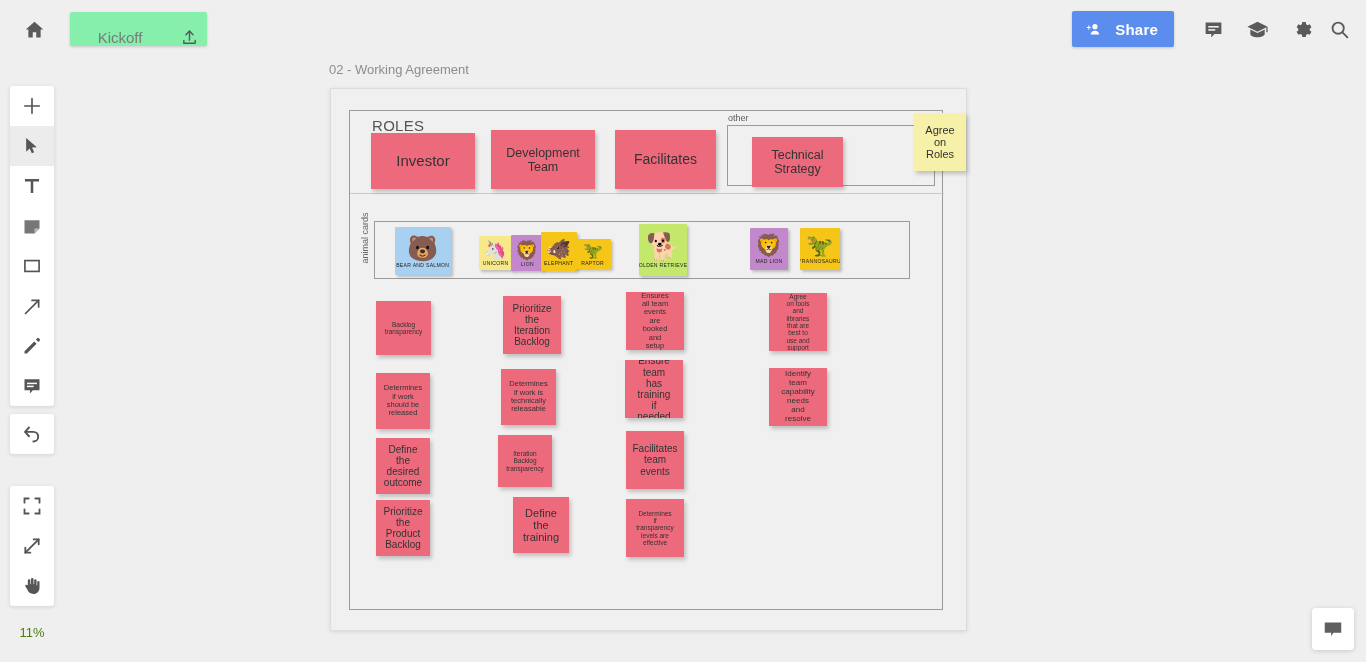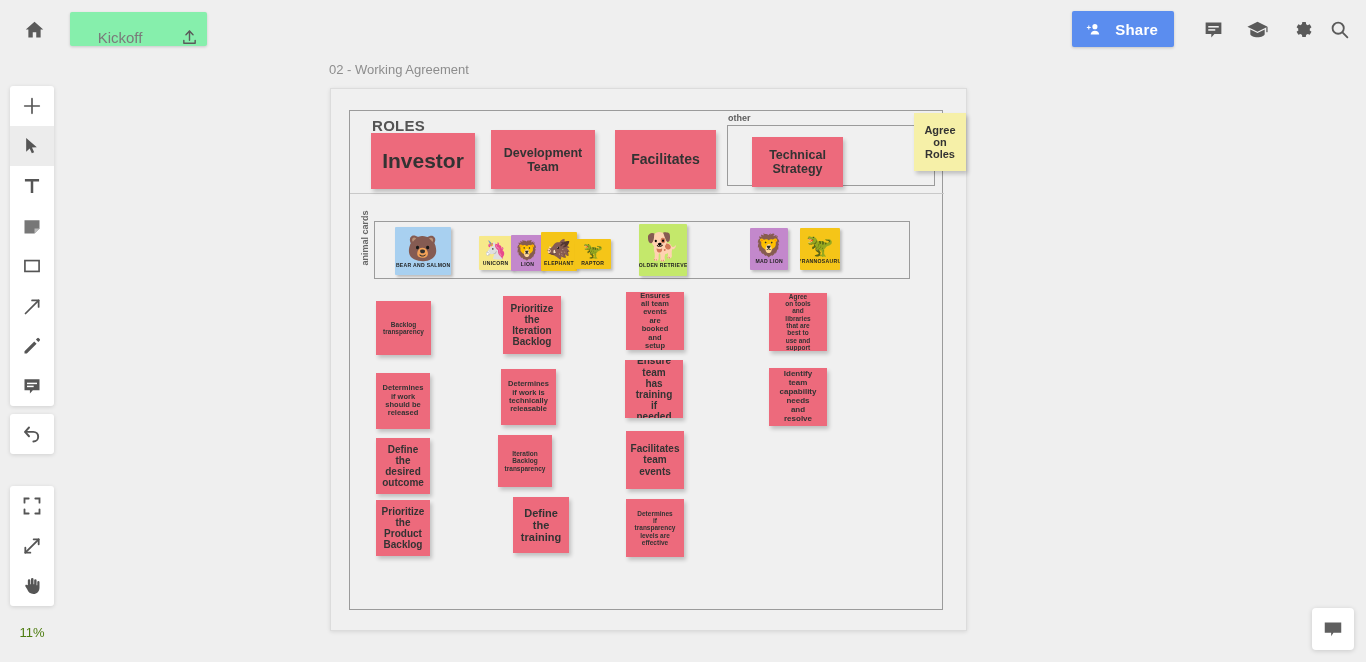--- a/index.html
+++ b/index.html
@@ -76,21 +76,20 @@
 
   
   .frame-title {
     position: absolute; left: 329px; top: 62px;
     font-size: 13px; color: #8d8d8d; cursor: pointer;
   }
   .frame {
     position: absolute; left: 330px; top: 88px; width: 637px; height: 543px;
     background: #f0f0f0; border: 1px solid #dcdcdc;
     box-shadow: 0 1px 4px rgba(0,0,0,.10);
-    font-weight: bold;
   }
   .frame-inner {
     position: absolute; left: 18px; top: 21px; width: 594px; height: 500px;
     border: 1px solid #9b9b9b; background: #f0f0f0;
   }
 
   
   .roles-box {
     position: absolute; left: 0px; top: 0px; width: 594px; height: 83px;
     border-bottom: 1px solid #c9c9c9;
@@ -345,21 +344,21 @@
   <div class="frame-title">02 - Working Agreement</div>
 
   <div class="frame">
     <div class="frame-inner">
 
       <div class="roles-box">
         <div class="roles-label">ROLES</div>
         <div class="other-label">other</div>
         <div class="other-box"></div>
         <div id="role-cards">
-            <div class="sticky" style="left: 21px; top: 22px; width: 104px; height: 56px; font-size: 21px;">Investor</div>
+            <div class="sticky" style="left: 21px; top: 22px; width: 104px; height: 56px; font-size: 15px;">Investor</div>
             <div class="sticky" style="left: 141px; top: 19px; width: 104px; height: 59px; font-size: 12.5px;">Development Team</div>
             <div class="sticky" style="left: 265px; top: 19px; width: 101px; height: 59px; font-size: 14px;">Facilitates</div>
             <div class="sticky" style="left: 402px; top: 26px; width: 91px; height: 50px; font-size: 12.5px;">Technical Strategy</div>
           </div>
         <div id="agree-note-host">
             <div class="sticky yellow" style="left: 564px; top: 2px; width: 52px; height: 58px; font-size: 11px; z-index: 9;">Agree on Roles</div>
           </div>
       </div>
 
       <div class="animals-wrap">

